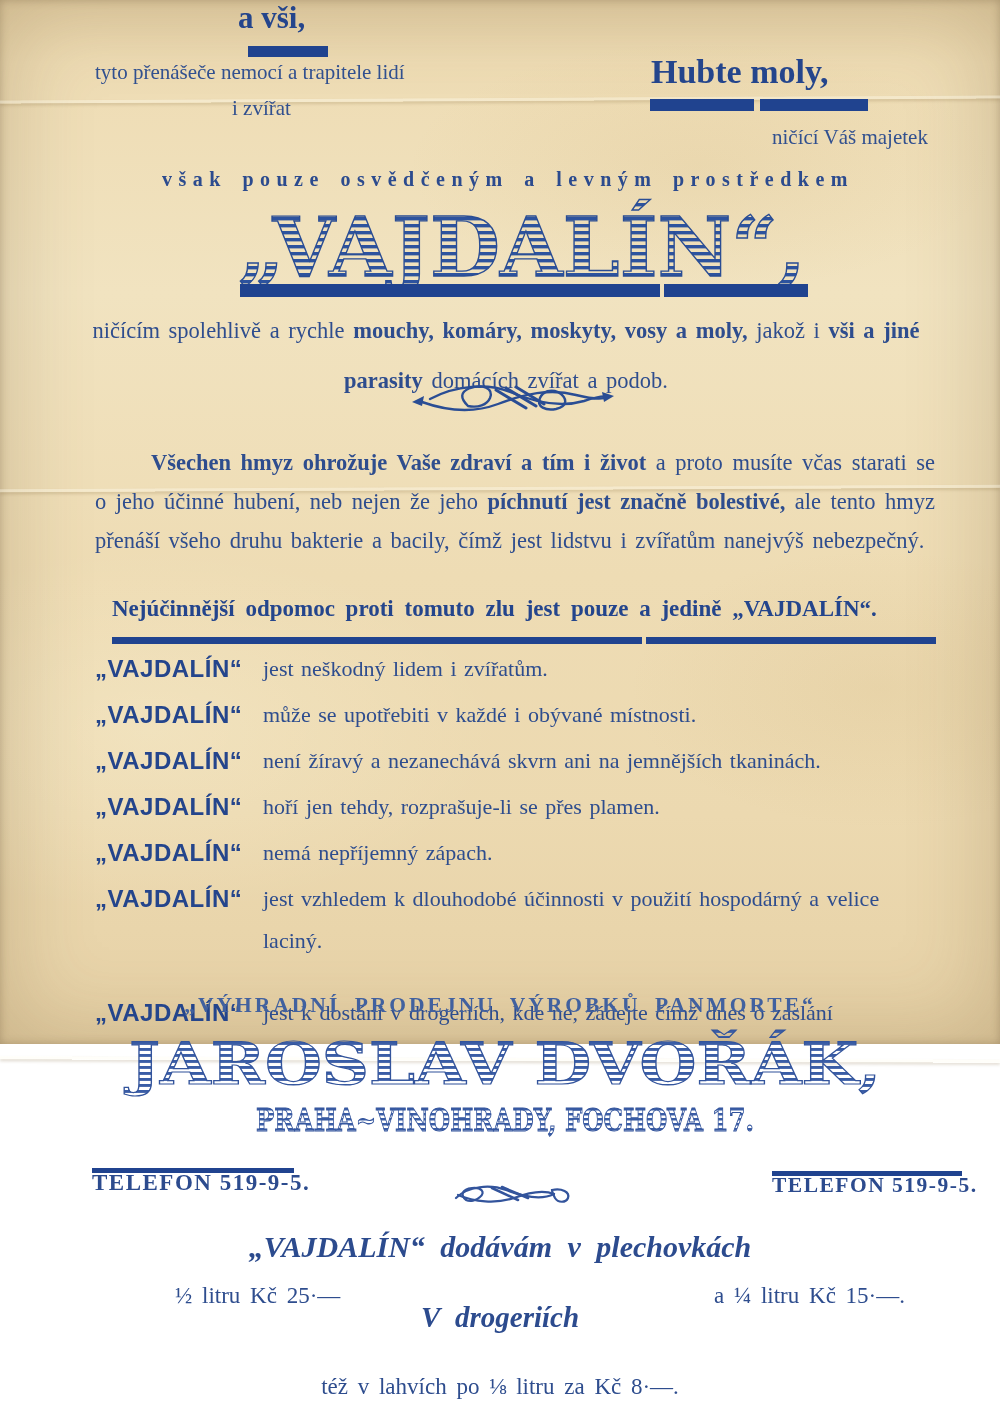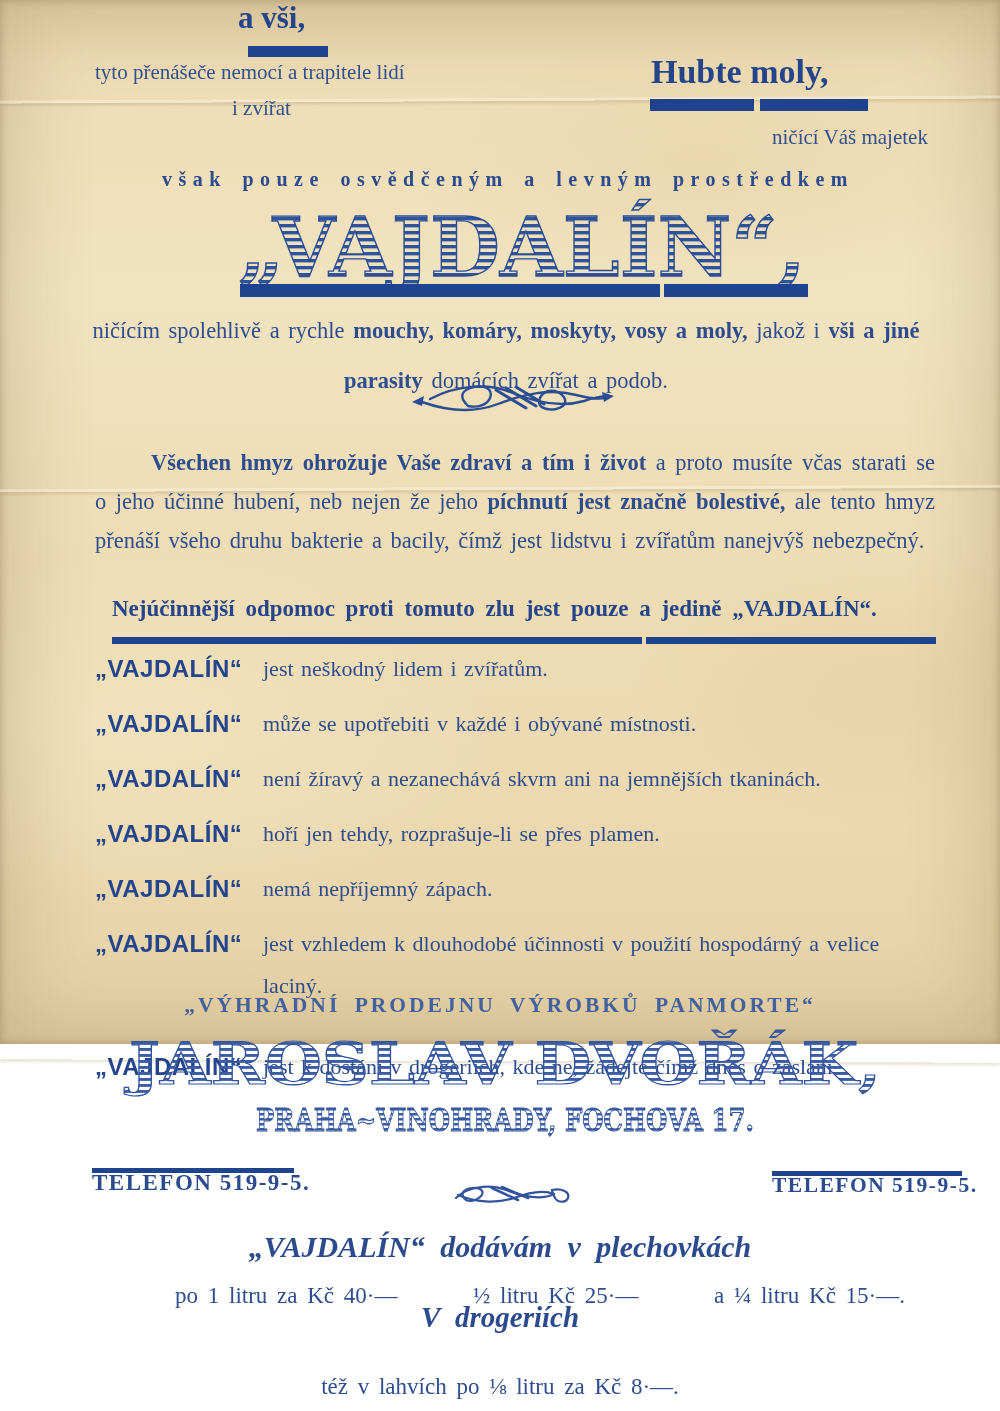--- a/index.html
+++ b/index.html
@@ -23,21 +23,21 @@
   .abs{position:absolute;}
   .bar{position:absolute;background:#20438f;}
   .b{font-weight:bold;}
   .center{text-align:center;}
   .head-sm{font-weight:bold;font-size:31px;color:#24458c;}
   .plain{font-size:21px;color:#31508f;}
   .lead{letter-spacing:6.5px;font-weight:bold;font-size:20px;color:#2c4b8e;word-spacing:4px;padding-left:8px;}
   .intro{font-size:22.5px;line-height:50px;color:#2e4d8e;word-spacing:3px;}
   .para{font-size:22.5px;line-height:39px;text-align:justify;word-spacing:3px;text-indent:56px;color:#2e4d8e;}
   .slogan{font-size:23px;font-weight:bold;color:#24458c;word-spacing:5px;}
-  .features{display:flex;flex-direction:column;gap:13px;}
+  .features{display:flex;flex-direction:column;gap:4px;}
   .feat-row{display:flex;align-items:flex-start;line-height:42px;}
   .feat-brand{flex:0 0 168px;font-family:"Liberation Sans","DejaVu Sans",sans-serif;
     font-weight:bold;font-size:24px;letter-spacing:.5px;color:#24458c;}
   .feat-text{font-size:22px;color:#2e4d8e;word-spacing:2px;}
   .seller-line1{font-weight:bold;font-size:21.5px;letter-spacing:3px;color:#41619f;word-spacing:6px;}
   .phone{font-weight:bold;font-size:23px;letter-spacing:1.5px;color:#2c4b8e;margin-top:32px;}
   .italic-head{font-style:italic;font-weight:bold;font-size:30px;color:#2c4b8e;word-spacing:8px;}
   .prices{display:flex;justify-content:space-between;font-size:23px;color:#2e4d8e;word-spacing:4px;}
   .small-line{font-size:23px;color:#2e4d8e;word-spacing:4px;}
   svg text{font-family:"DejaVu Serif","Liberation Serif",serif;font-weight:bold;}
@@ -160,21 +160,20 @@
       <path d="M10,17 C26,24 48,26 66,20 C82,14 96,12 106,16"></path>
       <path d="M18,22 C12,17 14,11 24,10 C33,9 38,14 32,19 C28,23 22,24 18,22 Z"></path>
       <path d="M104,12 C114,10 122,14 120,20 C118,25 110,25 107,20 C105,16 104,14 104,12 Z"></path>
       <path d="M44,10 L70,22 M54,9 L80,20" stroke-width="2.6"></path>
     </g>
   </svg>
 
   <div class="abs italic-head center" style="left:0;width:1000px;top:1230px;">„VAJDALÍN“ dodávám v plechovkách</div>
 
   <div class="abs prices" style="left:175px;top:1283px;width:730px;">
-    <span>po 1 litru za Kč 40·—</span>
     <span>½ litru Kč 25·—</span>
     <span>a ¼ litru Kč 15·—.</span>
   </div>
 
   <div class="abs italic-head center" style="left:0;width:1000px;top:1301px;font-size:29px;">V drogeriích</div>
   <div class="abs small-line center" style="left:0;width:1000px;top:1374px;">též v lahvích po ⅛ litru za Kč 8·—.</div>
 
 </div>
 
 </body></html>

